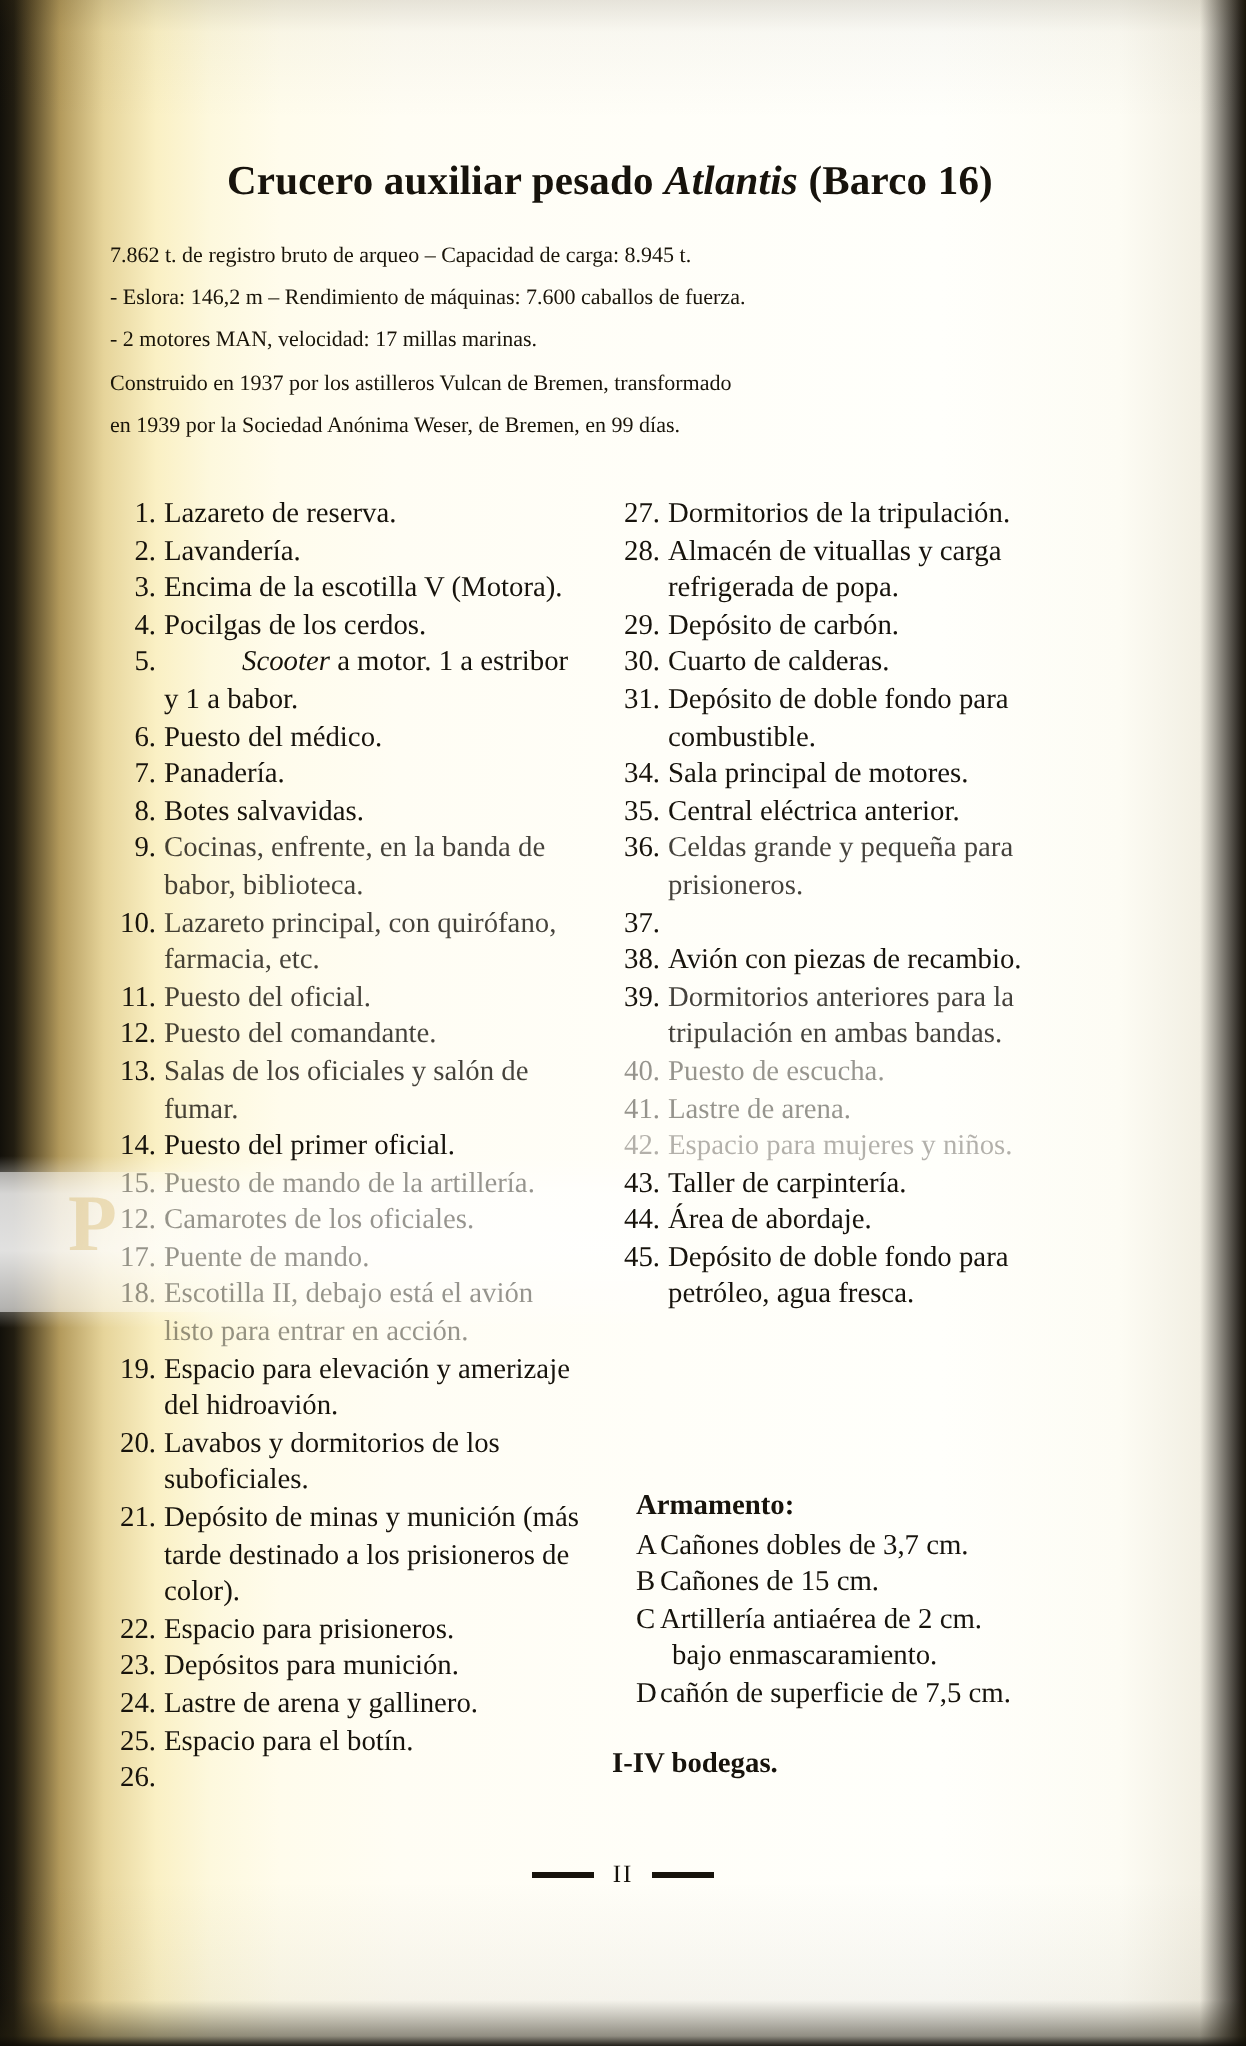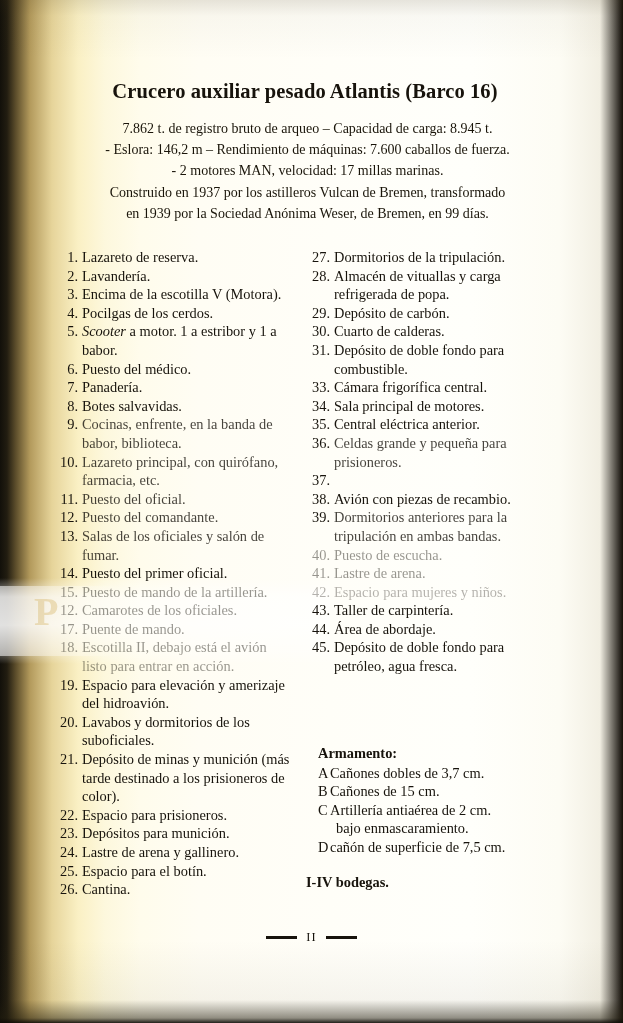--- a/index.html
+++ b/index.html
@@ -111,29 +111,29 @@
     left: 55px;
     top: 80px;
     width: 500px;
     text-align: center;
     font-size: 20.5px;
     font-weight: bold;
     letter-spacing: 0.1px;
     color: #17130c;
   }
   .title .ital {
+    font-style: italic;
   }
 
   .specs {
     position: absolute;
-    left: 45px;
+    left: 55px;
     top: 118px;
     width: 525px;
-    text-align: center;
-    font-size: 14px;
+    font-size: 11px;
     line-height: 21.2px;
     color: #191409;
   }
   .specs div { white-space: nowrap; }
 
   
   .col {
     position: absolute;
     font-size: 14.4px;
     line-height: 18.6px;
@@ -148,21 +148,21 @@
     margin: 0;
   }
   .li .num {
     flex: 0 0 auto;
     text-align: right;
     padding-right: 4px;
   }
   .col-left  .li .num { width: 20px; }
   .col-right .li .num { width: 24px; }
   .li .txt { flex: 1 1 auto; }
-  .li .txt .ital { font-style: italic; }
+  .li .txt .ital { font-style: italic; margin-left: 39px; }
   .fade-2 { color: rgba(23,19,12,0.45); }
   .fade-3 { color: rgba(23,19,12,0.33); }
   .partial-1 .txt { color: rgba(23,19,12,0.80); }
 
   
   .arm {
     position: absolute;
     left: 318px;
     top: 744px;
     width: 250px;
@@ -339,21 +339,20 @@
         <div class="li">
           <span class="num">24.</span>
           <span class="txt">Lastre de arena y gallinero.</span>
         </div>
         <div class="li">
           <span class="num">25.</span>
           <span class="txt">Espacio para el botín.</span>
         </div>
         <div class="li">
           <span class="num">26.</span>
-          <span class="txt">Cantina.</span>
         </div>
       </div>
     <div class="col col-right" id="col-right">
         <div class="li">
           <span class="num">27.</span>
           <span class="txt">Dormitorios de la tripulación.</span>
         </div>
         <div class="li">
           <span class="num">28.</span>
           <span class="txt">Almacén de vituallas y carga refrigerada de popa.</span>
@@ -362,24 +361,20 @@
           <span class="num">29.</span>
           <span class="txt">Depósito de carbón.</span>
         </div>
         <div class="li">
           <span class="num">30.</span>
           <span class="txt">Cuarto de calderas.</span>
         </div>
         <div class="li">
           <span class="num">31.</span>
           <span class="txt">Depósito de doble fondo para combustible.</span>
-        </div>
-        <div class="li">
-          <span class="num">33.</span>
-          <span class="txt">Cámara frigorífica central.</span>
         </div>
         <div class="li">
           <span class="num">34.</span>
           <span class="txt">Sala principal de motores.</span>
         </div>
         <div class="li">
           <span class="num">35.</span>
           <span class="txt">Central eléctrica anterior.</span>
         </div>
         <div class="li partial-1">

